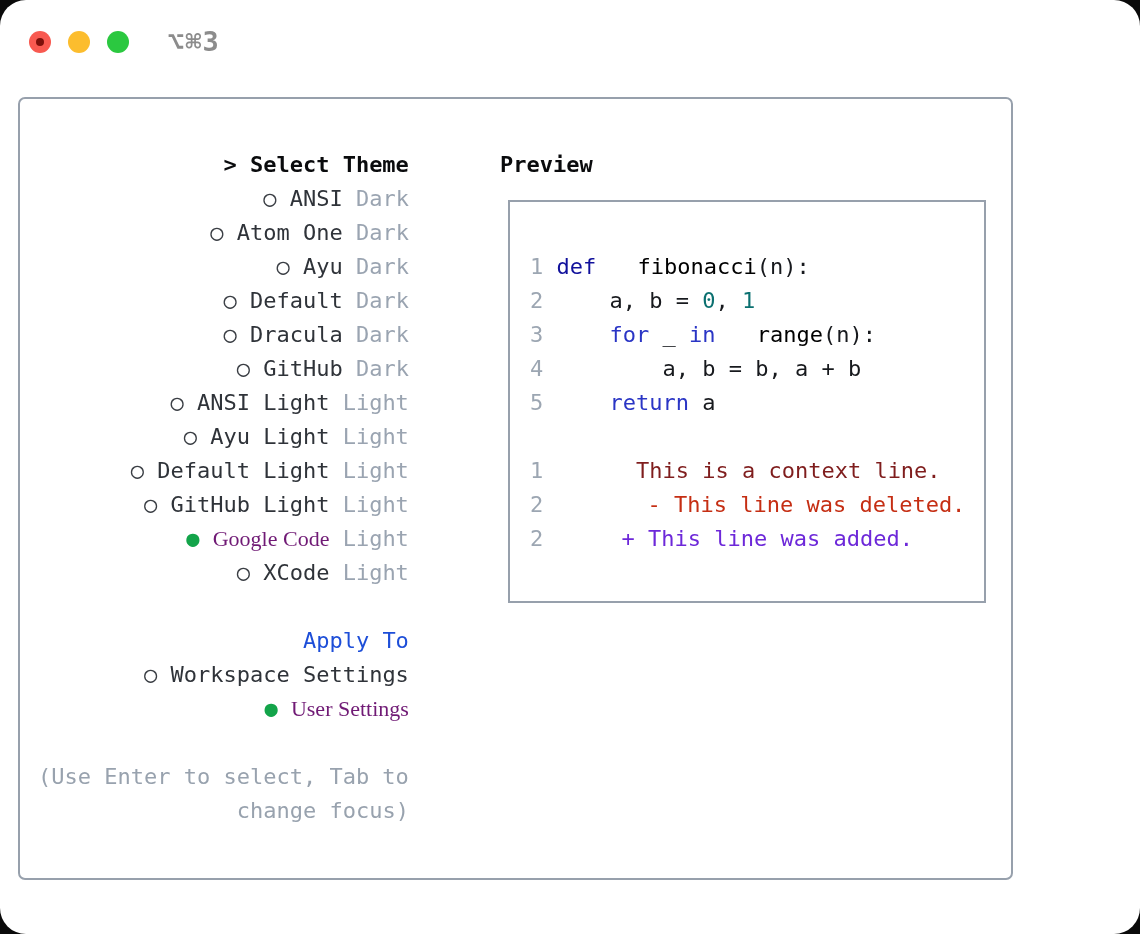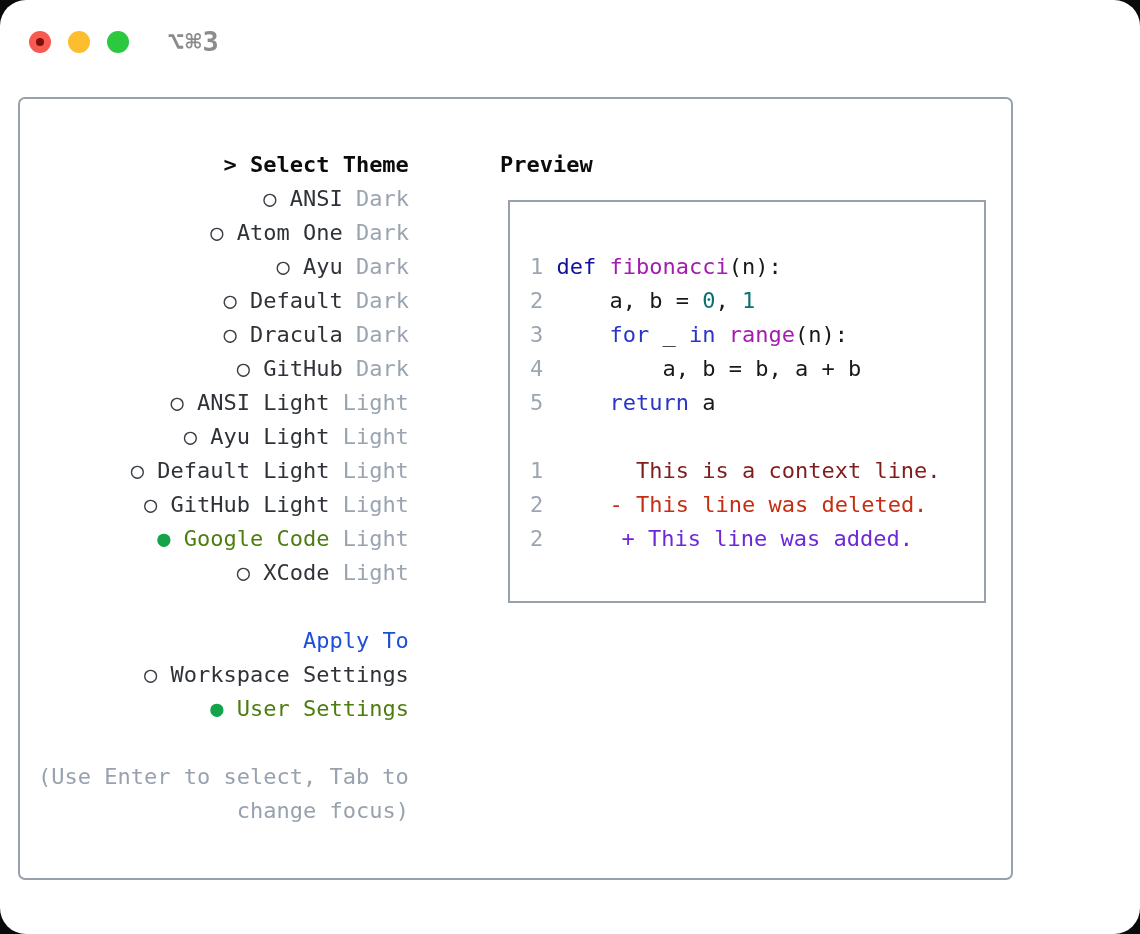--- a/index.html
+++ b/index.html
@@ -22,41 +22,41 @@
          border:2px solid #97a0ac;border-radius:7px;background:#fff;}
 
   
   .left-col{position:absolute;left:38px;top:148px;font-size:22px;text-align:right;}
   .mline{height:34px;line-height:34px;white-space:pre;}
   .hdr{color:#0a0b0d;font-weight:bold;}
   .prompt{color:#0a0b0d;font-weight:bold;}
   .bullet{color:#3a3e44;}
   .bullet.sel{color:#13a44a;}
   .iname{color:#2f3339;}
-  .iname.sel{color:#4d7c0f;}
+  .iname.sel{color:#701a75;font-family:Liberation Serif, serif;}
   .variant{color:#9aa4b1;}
   .apply-hdr{color:#1d4ed8;}
   .hint{color:#98a2ae;}
 
   
   .preview-title{position:absolute;left:500px;top:148px;height:34px;line-height:34px;
                  font-size:22px;font-weight:bold;color:#0a0b0d;white-space:pre;text-align:right;}
   .preview-box{position:absolute;left:508px;top:200px;width:478px;height:403px;
                border:2px solid #97a0ac;background:#fff;overflow:hidden;}
   .preview-code{margin:0;padding:48px 0 0 20px;font-family:"DejaVu Sans Mono",monospace;
                 font-size:22px;line-height:34px;}
   .cline{height:34px;white-space:pre;}
   .lnum{color:#9ca6b2;}
   .tk-plain{color:#17191d;}
   .tk-kw_def{color:#10109b;}
   .tk-kw{color:#2a35c5;}
-  .tk-fn{color:#a21caf;}
+  .tk-fn{color:#000000;margin-left:28px;}
   .tk-lit{color:#0b7070;}
   .tk-ctx{color:#7f1d1d;}
-  .tk-del{color:#c52e13;}
+  .tk-del{color:#c52e13;margin-left:38px;}
   .tk-add{color:#6d28d9;margin-left:12px;}
 </style>
 </head>
 <body>
 
 <div class="window">
 
   <div class="titlebar">
     <span class="light red">
         <span class="dot"></span>

